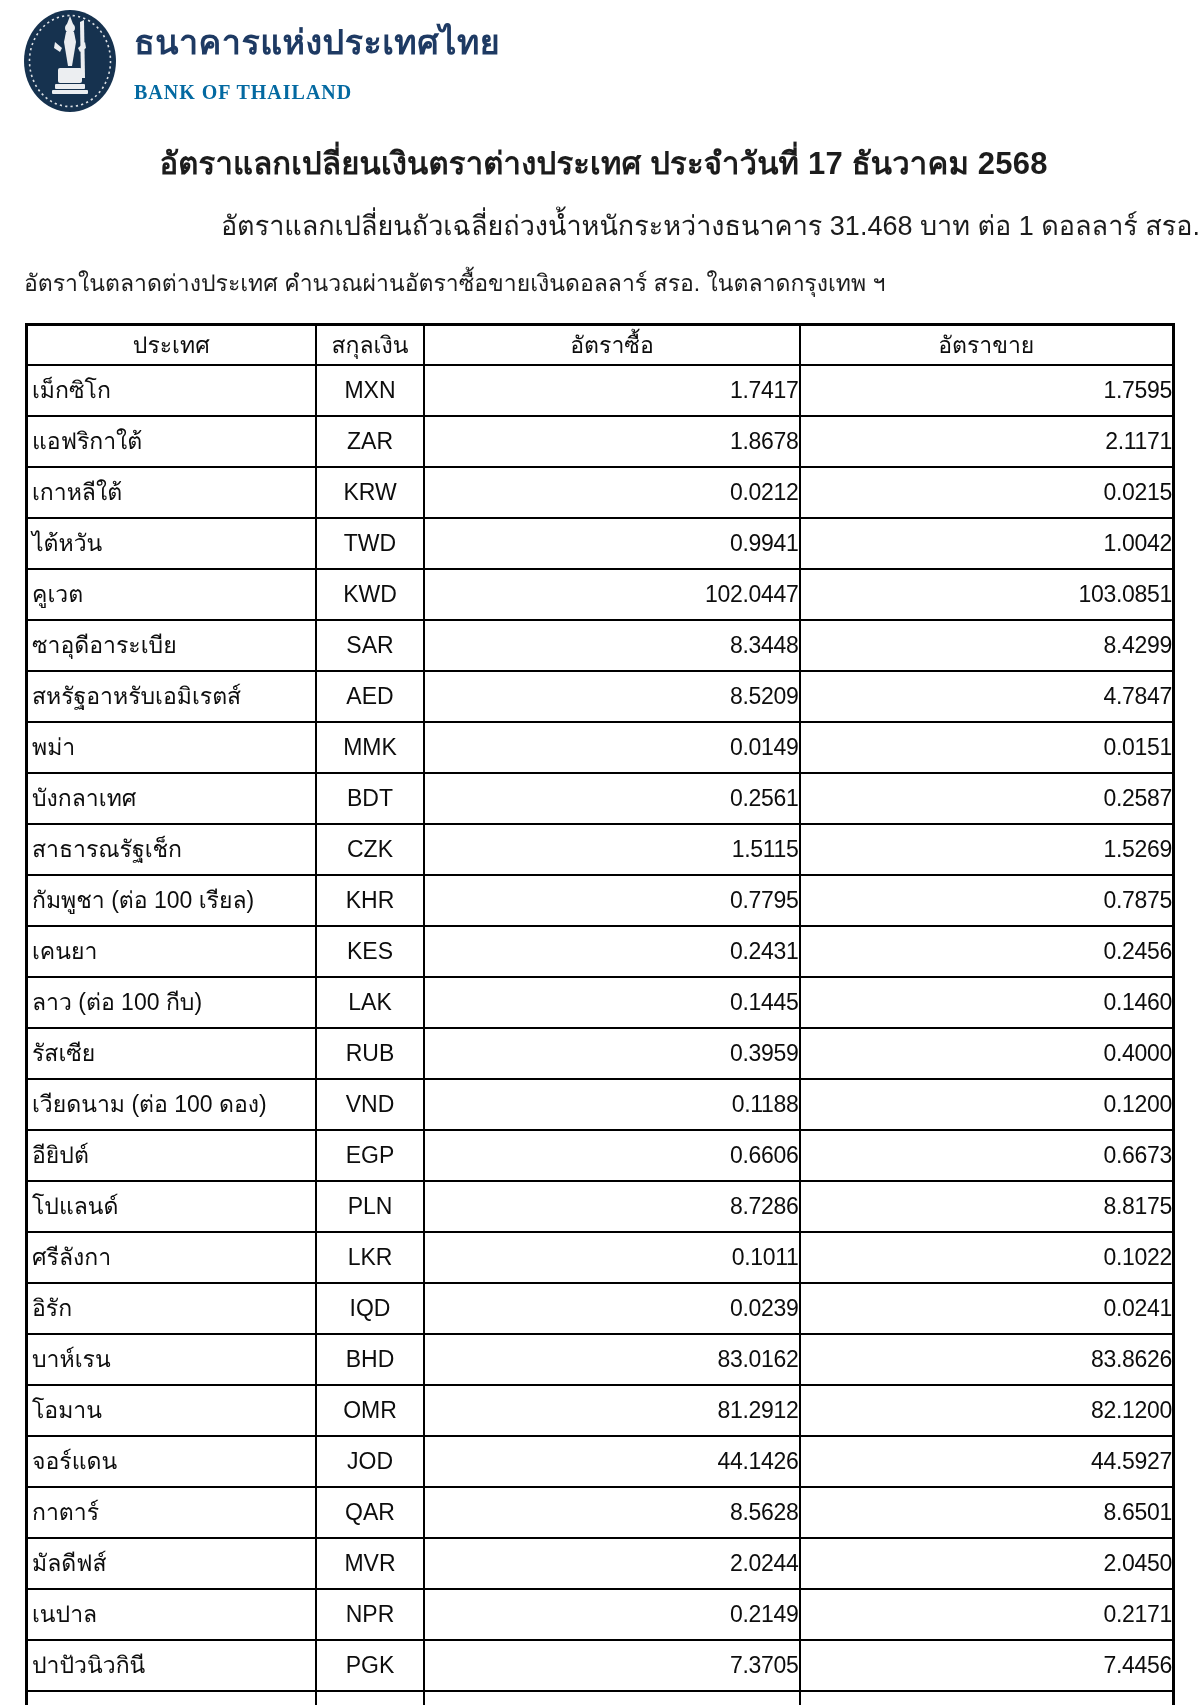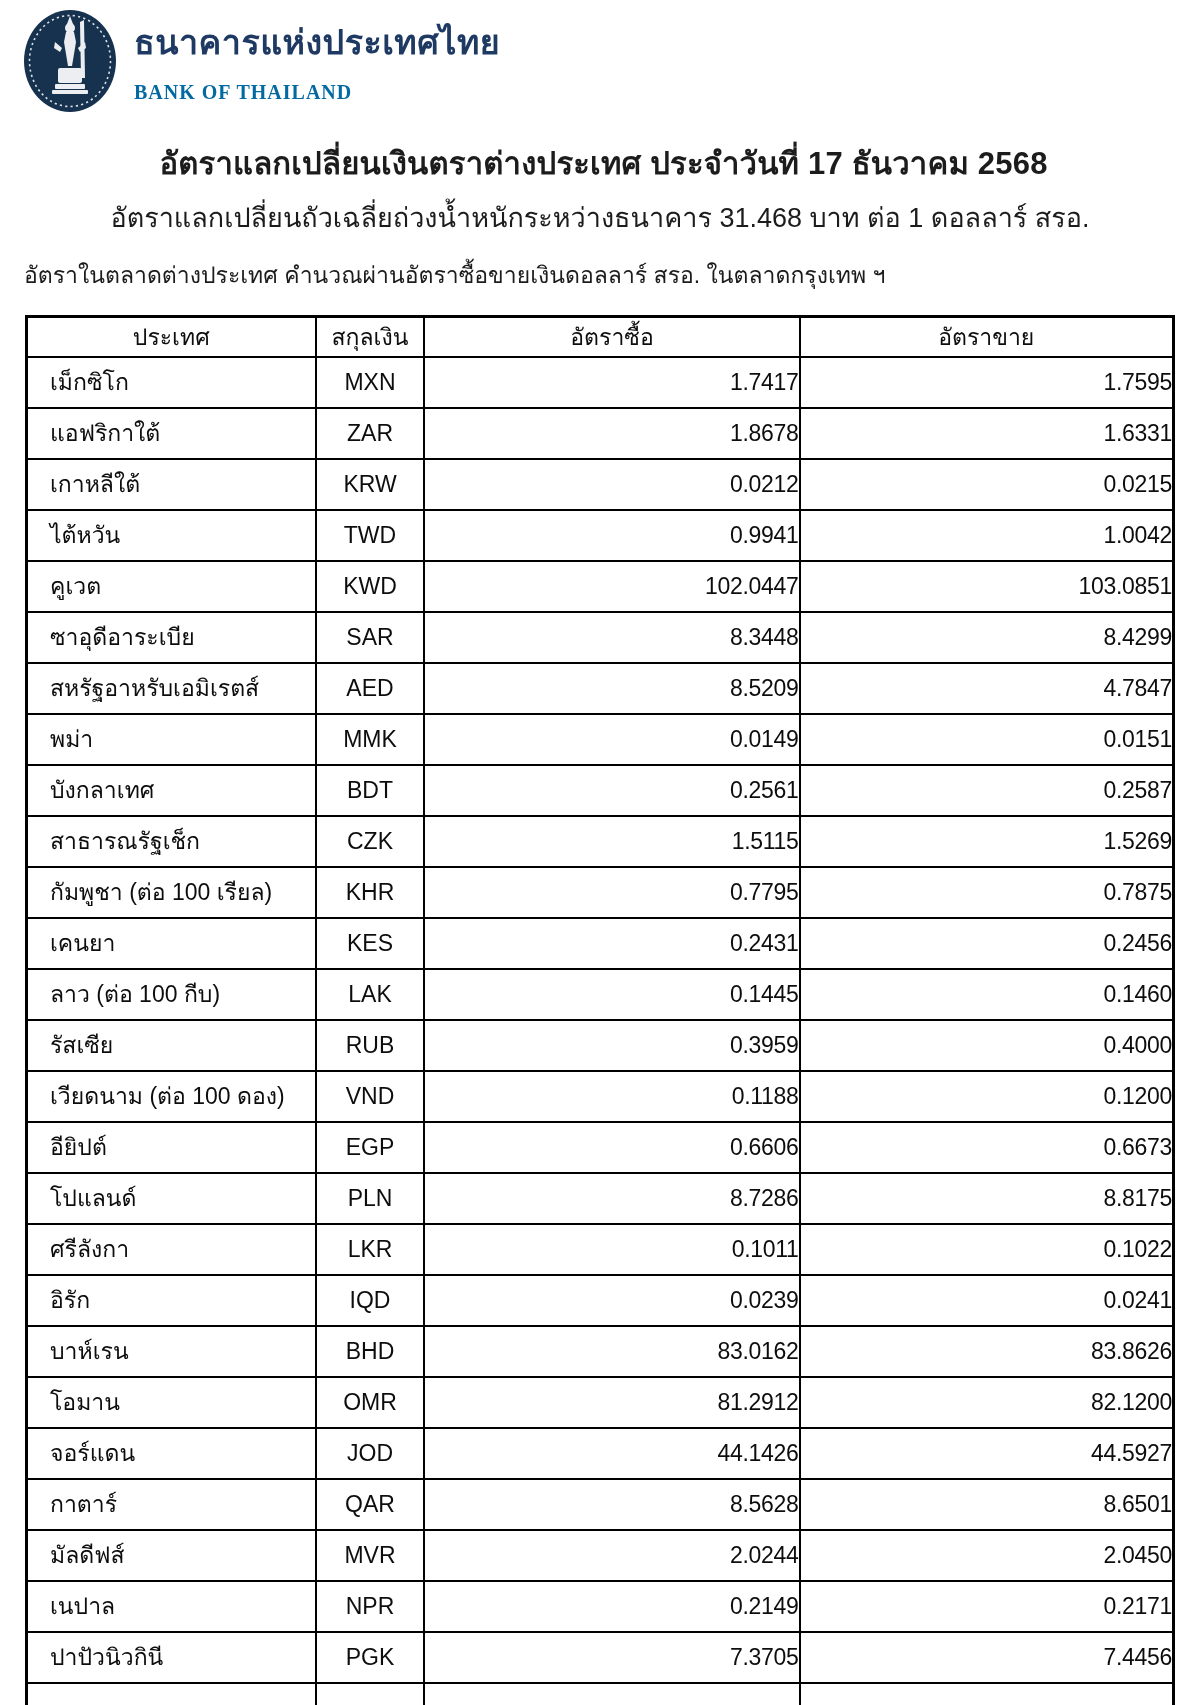--- a/index.html
+++ b/index.html
@@ -38,22 +38,22 @@
   .title-main {
     margin-top: 20px;
     text-align: center;
     font-size: 31px;
     font-weight: 600;
     color: #1c1c1c;
     letter-spacing: 0.2px;
     margin-left: 7px;
   }
   .title-sub {
-    margin-top: 8px;
-    text-align: center;
+    margin-top: 16px;
+    text-align: right;
     font-size: 27px;
     font-weight: 500;
     color: #1c1c1c;
   }
   .market-note {
     margin-top: 18px;
     padding-left: 24px;
     text-align: left;
     font-size: 23px;
     font-weight: 500;
@@ -79,21 +79,21 @@
     height: 40px;
     text-align: center;
     vertical-align: middle;
     font-weight: 500;
   }
   table.rates tbody td { height: 51px; vertical-align: middle; }
   col.c-country { width: 25.2%; }
   col.c-code    { width: 9.5%;  }
   col.c-buy     { width: 32.7%; }
   col.c-sell    { width: 32.6%; }
-  td.cell-country { text-align: left;  padding-left: 22px; margin-top: 36px; }
+  td.cell-country { text-align: left;  padding-left: 4px; margin-top: 36px; }
   td.cell-code    { text-align: center; }
   td.cell-rate    { text-align: right; letter-spacing: -0.3px; }
 </style>
 </head>
 <body>
 
 <div class="brand">
   <span class="brand-logo">
     <svg width="96" height="106" viewBox="0 0 96 106" aria-hidden="true">
       <ellipse cx="48" cy="53" rx="46" ry="51" fill="#16324f"></ellipse>
@@ -141,21 +141,21 @@
       <tr>
     <td class="cell-country">เม็กซิโก</td>
     <td class="cell-code">MXN</td>
     <td class="cell-rate">1.7417</td>
     <td class="cell-rate">1.7595</td>
   </tr>
       <tr>
     <td class="cell-country">แอฟริกาใต้</td>
     <td class="cell-code">ZAR</td>
     <td class="cell-rate">1.8678</td>
-    <td class="cell-rate">1.6331</td>
+    <td class="cell-rate">2.1171</td>
   </tr>
       <tr>
     <td class="cell-country">เกาหลีใต้</td>
     <td class="cell-code">KRW</td>
     <td class="cell-rate">0.0212</td>
     <td class="cell-rate">0.0215</td>
   </tr>
       <tr>
     <td class="cell-country">ไต้หวัน</td>
     <td class="cell-code">TWD</td>

